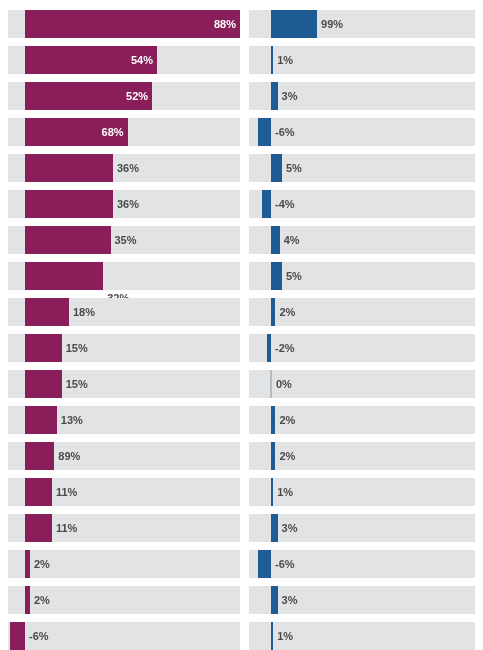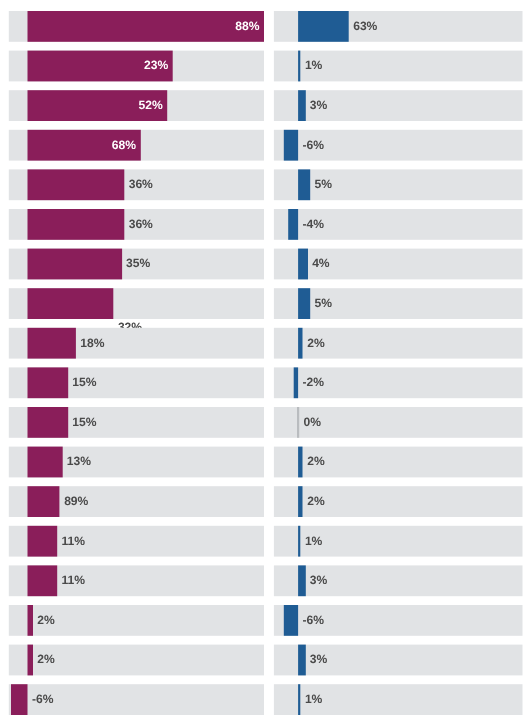--- a/index.html
+++ b/index.html
@@ -69,21 +69,21 @@
 </head>
 <body>
 
 <div class="charts-wrap">
   <div class="panel panel-left">
       <div class="row" style="top: 10px;"></div>
       <div class="bar" style="top: 10px; left: 17.0056px; width: 214.994px; background: rgb(138, 30, 90);"></div>
       <div class="bar-label inside" style="top: 10px; left: 196px; width: 32px; text-align: right;">88%</div>
       <div class="row" style="top: 46px;"></div>
       <div class="bar" style="top: 46px; left: 17.0056px; width: 131.928px; background: rgb(138, 30, 90);"></div>
-      <div class="bar-label inside" style="top: 46px; left: 112.934px; width: 32px; text-align: right;">23%</div>
+      <div class="bar-label inside" style="top: 46px; left: 112.934px; width: 32px; text-align: right;">54%</div>
       <div class="row" style="top: 82px;"></div>
       <div class="bar" style="top: 82px; left: 17.0056px; width: 127.042px; background: rgb(138, 30, 90);"></div>
       <div class="bar-label inside" style="top: 82px; left: 108.048px; width: 32px; text-align: right;">52%</div>
       <div class="row" style="top: 118px;"></div>
       <div class="bar" style="top: 118px; left: 17.0056px; width: 102.611px; background: rgb(138, 30, 90);"></div>
       <div class="bar-label inside" style="top: 118px; left: 83.6166px; width: 32px; text-align: right;">68%</div>
       <div class="row" style="top: 154px;"></div>
       <div class="bar" style="top: 154px; left: 17.0056px; width: 87.9523px; background: rgb(138, 30, 90);"></div>
       <div class="bar-label outside" style="top: 154px; left: 108.958px;">36%</div>
       <div class="row" style="top: 190px;"></div>
@@ -122,21 +122,21 @@
       <div class="row" style="top: 586px;"></div>
       <div class="bar" style="top: 586px; left: 17.0056px; width: 4.88624px; background: rgb(138, 30, 90);"></div>
       <div class="bar-label outside" style="top: 586px; left: 25.8918px;">2%</div>
       <div class="row" style="top: 622px;"></div>
       <div class="bar" style="top: 622px; left: 2.34689px; width: 14.6587px; background: rgb(138, 30, 90);"></div>
       <div class="bar-label outside" style="top: 622px; left: 21.0056px;">-6%</div>
     </div>
   <div class="panel panel-right">
       <div class="row" style="top: 10px;"></div>
       <div class="bar" style="top: 10px; left: 21.9898px; width: 46.0668px; background: rgb(31, 92, 148);"></div>
-      <div class="bar-label outside" style="top: 10px; left: 72.0566px;">63%</div>
+      <div class="bar-label outside" style="top: 10px; left: 72.0566px;">99%</div>
       <div class="row" style="top: 46px;"></div>
       <div class="bar" style="top: 46px; left: 21.9898px; width: 2.19366px; background: rgb(31, 92, 148);"></div>
       <div class="bar-label outside" style="top: 46px; left: 28.1835px;">1%</div>
       <div class="row" style="top: 82px;"></div>
       <div class="bar" style="top: 82px; left: 21.9898px; width: 6.58097px; background: rgb(31, 92, 148);"></div>
       <div class="bar-label outside" style="top: 82px; left: 32.5708px;">3%</div>
       <div class="row" style="top: 118px;"></div>
       <div class="bar" style="top: 118px; left: 8.82785px; width: 13.1619px; background: rgb(31, 92, 148);"></div>
       <div class="bar-label outside" style="top: 118px; left: 25.9898px;">-6%</div>
       <div class="row" style="top: 154px;"></div>

